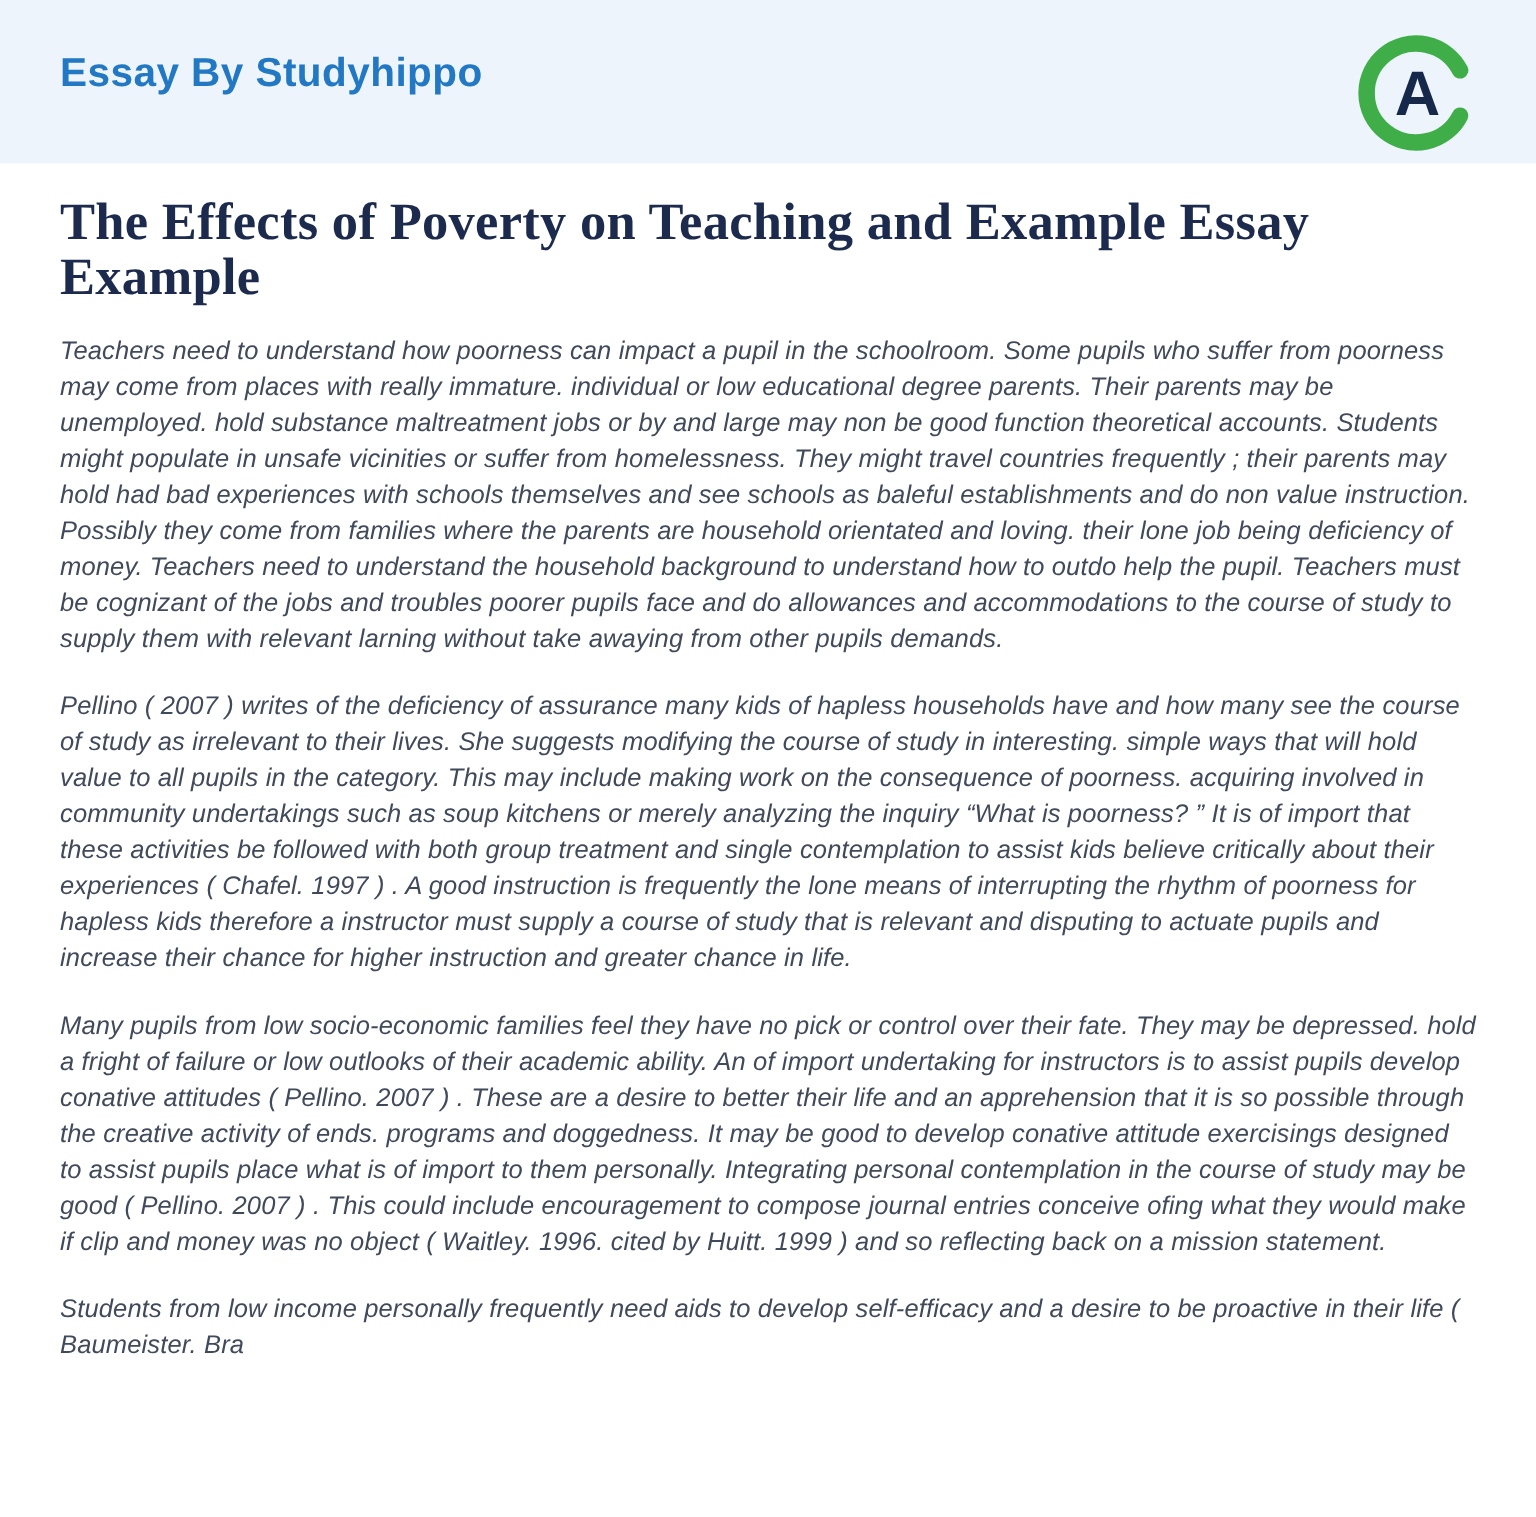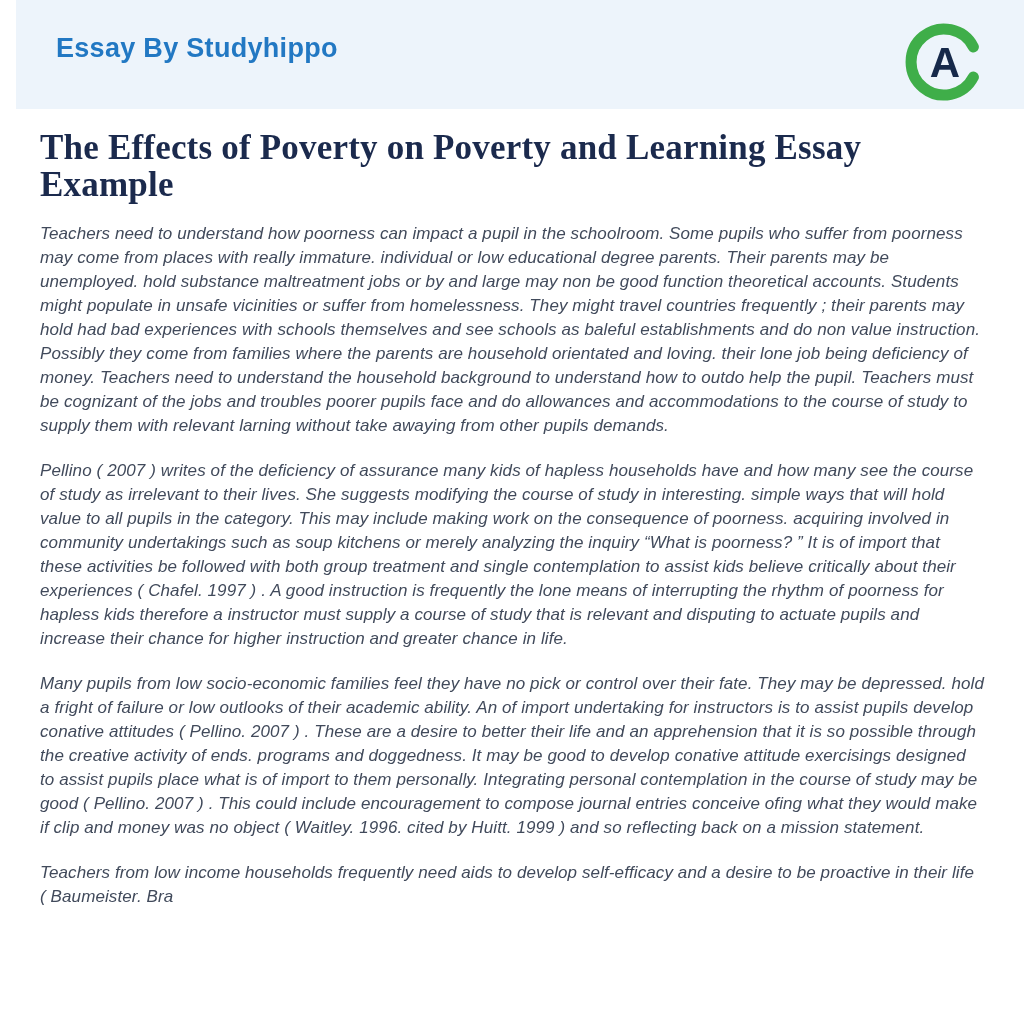--- a/index.html
+++ b/index.html
@@ -11,21 +11,20 @@
     background: #ffffff;
     font-family: "Liberation Sans", sans-serif;
   }
   .page { width: 1024px; height: 1011px; }
 
   
   .header {
     background: #edf4fb;
     padding: 33px 38px 28px 40px;
     position: relative;
-    margin-left: 16px;
   }
   .site-title {
     margin: 0 0 17px 0;
     font-size: 27px;
     font-weight: 700;
     letter-spacing: 0.3px;
     color: #2278c3;
   }
   .page-url {
     display: inline-block;
@@ -74,24 +73,24 @@
 
     <div class="logo">
       <svg width="82" height="82" viewBox="0 0 82 82">
         <path d="M 69.4 56.1 A 33 33 0 1 1 69.4 25.9" fill="none" stroke="#3fae49" stroke-width="11" stroke-linecap="round"></path>
         <text x="41" y="55.5" text-anchor="middle" font-family="Liberation Sans, sans-serif" font-size="42" font-weight="bold" fill="#16294a">A</text>
       </svg>
     </div>
   </header>
 
   <main class="content">
-    <h2 class="essay-title">The Effects of Poverty on Poverty and Learning Essay Example</h2>
+    <h2 class="essay-title">The Effects of Poverty on Teaching and Example Essay Example</h2>
 
     <p class="essay-paragraph">Teachers need to understand how poorness can impact a pupil in the schoolroom. Some pupils who suffer from poorness may come from places with really immature. individual or low educational degree parents. Their parents may be unemployed. hold substance maltreatment jobs or by and large may non be good function theoretical accounts. Students might populate in unsafe vicinities or suffer from homelessness. They might travel countries frequently ; their parents may hold had bad experiences with schools themselves and see schools as baleful establishments and do non value instruction. Possibly they come from families where the parents are household orientated and loving. their lone job being deficiency of money. Teachers need to understand the household background to understand how to outdo help the pupil. Teachers must be cognizant of the jobs and troubles poorer pupils face and do allowances and accommodations to the course of study to supply them with relevant larning without take awaying from other pupils demands.</p>
 
     <p class="essay-paragraph">Pellino ( 2007 ) writes of the deficiency of assurance many kids of hapless households have and how many see the course of study as irrelevant to their lives. She suggests modifying the course of study in interesting. simple ways that will hold value to all pupils in the category. This may include making work on the consequence of poorness. acquiring involved in community undertakings such as soup kitchens or merely analyzing the inquiry “What is poorness? ” It is of import that these activities be followed with both group treatment and single contemplation to assist kids believe critically about their experiences ( Chafel. 1997 ) . A good instruction is frequently the lone means of interrupting the rhythm of poorness for hapless kids therefore a instructor must supply a course of study that is relevant and disputing to actuate pupils and increase their chance for higher instruction and greater chance in life.</p>
 
     <p class="essay-paragraph">Many pupils from low socio-economic families feel they have no pick or control over their fate. They may be depressed. hold a fright of failure or low outlooks of their academic ability. An of import undertaking for instructors is to assist pupils develop conative attitudes ( Pellino. 2007 ) . These are a desire to better their life and an apprehension that it is so possible through the creative activity of ends. programs and doggedness. It may be good to develop conative attitude exercisings designed to assist pupils place what is of import to them personally. Integrating personal contemplation in the course of study may be good ( Pellino. 2007 ) . This could include encouragement to compose journal entries conceive ofing what they would make if clip and money was no object ( Waitley. 1996. cited by Huitt. 1999 ) and so reflecting back on a mission statement.</p>
 
-    <p class="essay-paragraph">Teachers from low income households frequently need aids to develop self-efficacy and a desire to be proactive in their life ( Baumeister. Bra</p>
+    <p class="essay-paragraph">Students from low income personally frequently need aids to develop self-efficacy and a desire to be proactive in their life ( Baumeister. Bra</p>
   </main>
 
 </div>
 
 </body></html>

